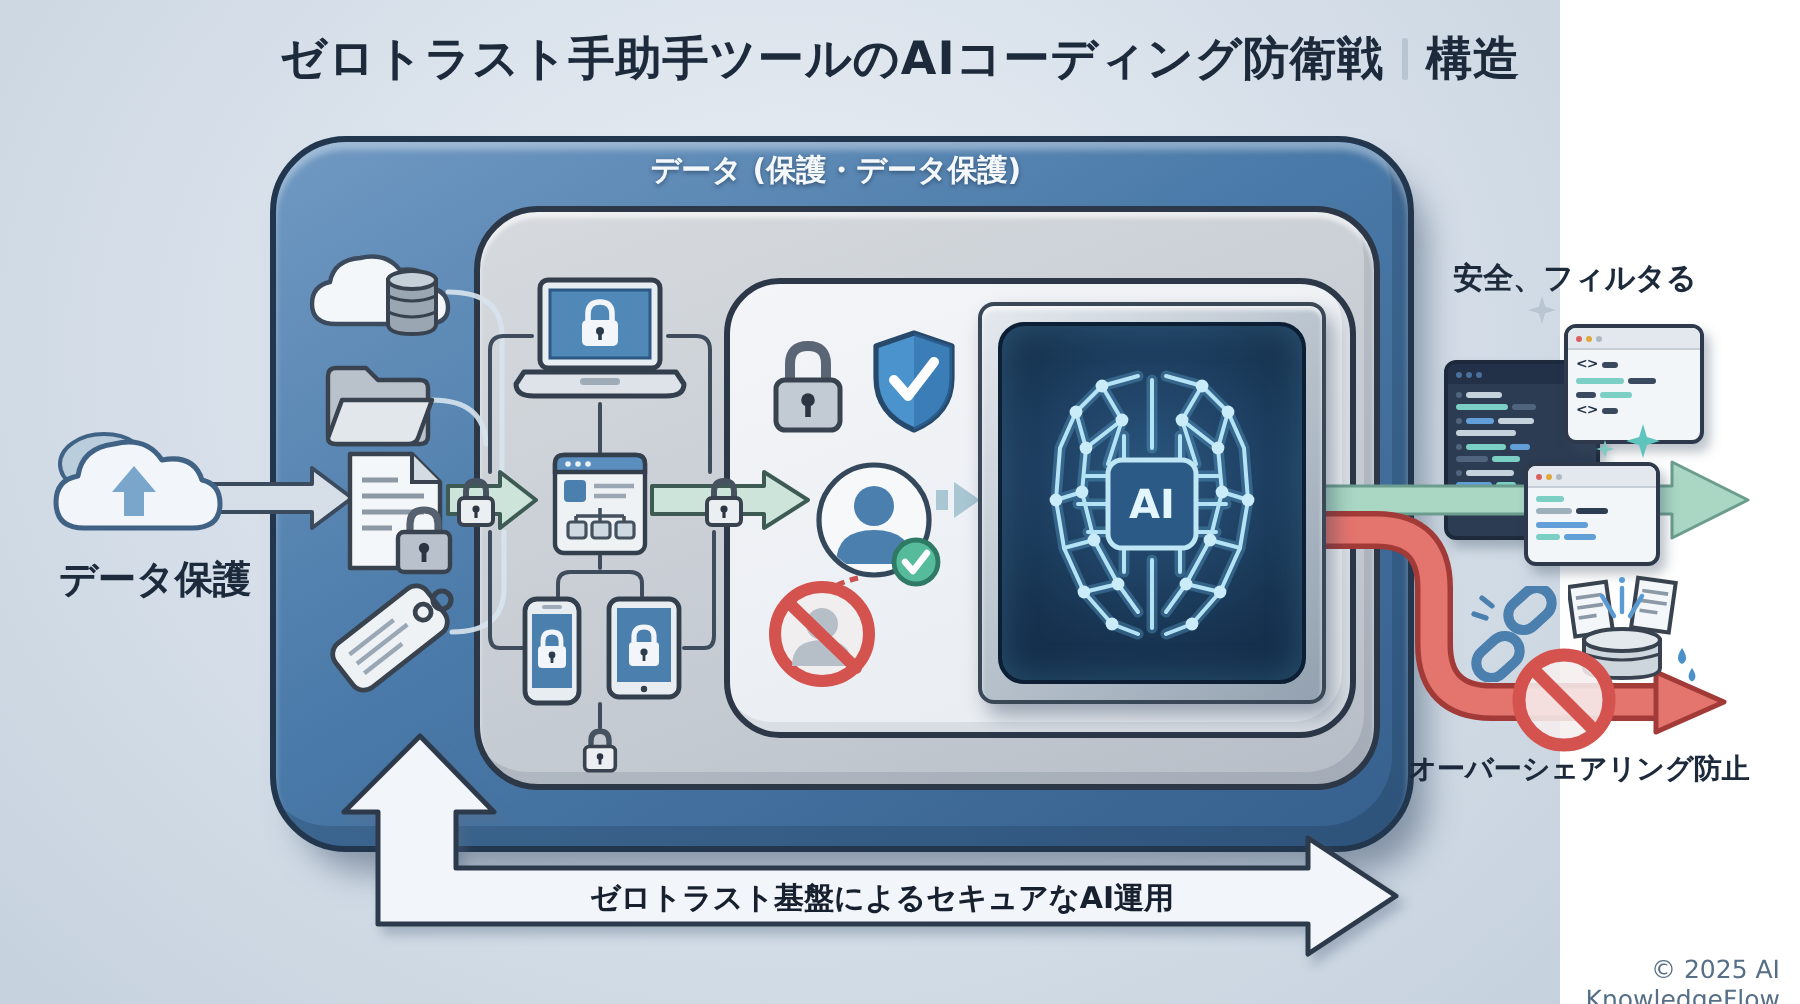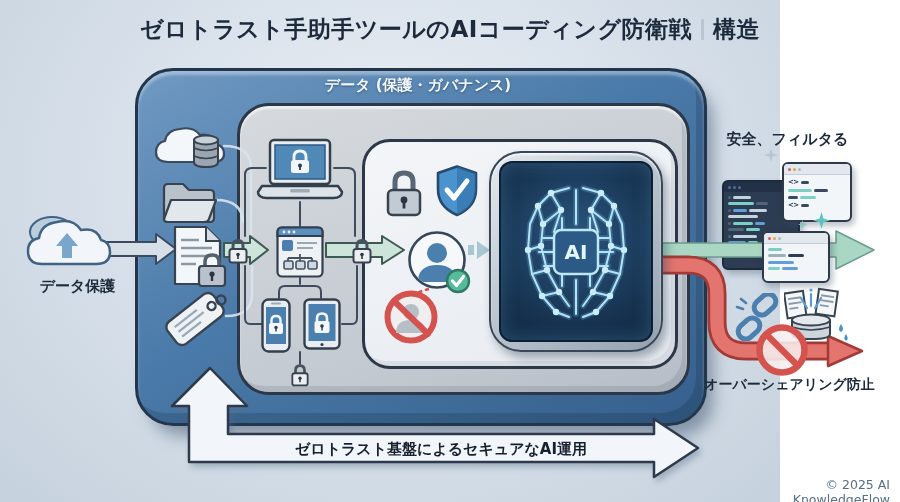--- a/index.html
+++ b/index.html
@@ -25,42 +25,42 @@
   .box-id{left:362px;top:139px;width:310px;height:224px;border-radius:28px;
     background:linear-gradient(160deg,#f3f5f8 0%,#e7ebf0 100%);
     border:3px solid #2c3748;
     box-shadow:inset -4px -5px 0 rgba(90,105,125,.12);}
   .lbl{font-weight:bold;color:#1b2635;}
   .lbl-data{left:135px;top:76px;width:566px;text-align:center;font-size:15px;color:#f4f8fb;font-weight:bold;text-shadow:0 1px 2px rgba(20,40,60,.5);}
   .lbl-device{left:237px;top:111px;width:447px;text-align:center;font-size:15px;}
   .lbl-id{left:381px;top:148px;font-size:15px;}
 
   
-  .ai-outer{left:489px;top:151px;width:170px;height:197px;border-radius:32px;
+  .ai-outer{left:489px;top:151px;width:170px;height:197px;border-radius:8px;
     background:linear-gradient(135deg,#e6eaef 0%,#bcc6d0 45%,#93a1b0 100%);
     border:2.5px solid #3a4757;box-shadow:4px 6px 10px rgba(40,60,85,.4), inset 0 2px 2px rgba(255,255,255,.7);}
   .ai-inner{position:absolute;left:8px;top:8px;right:8px;bottom:8px;border-radius:13px;
     background:radial-gradient(circle at 50% 42%, #2b567f 0%, #16324f 70%, #102a44 100%);
     border:2px solid #0c1f35;box-shadow:inset 0 0 18px rgba(120,200,240,.25);}
 
   
   .win{border-radius:6px;box-shadow:3px 4px 6px rgba(60,80,100,.35);}
   .win-dark{left:722px;top:180px;width:74px;height:86px;background:#2c3c52;border:2px solid #1d2a3c;}
   .win-light-a{left:782px;top:162px;width:66px;height:56px;background:#f3f6f8;border:2px solid #2e3a4c;}
   .win-light-b{left:762px;top:231px;width:64px;height:48px;background:#f3f6f8;border:2px solid #2e3a4c;}
   .tbar{height:10px;display:flex;align-items:center;gap:2px;padding:0 4px;border-radius:4px 4px 0 0;}
   .tbar-dark{background:#223048;}
   .tbar-light{background:#e2e8ee;border-bottom:1px solid #c6cfd8;}
   .wdot{width:3px;height:3px;border-radius:50%;display:inline-block;}
   .win-row{display:flex;align-items:center;gap:2px;margin:3.5px 4px;}
   .bar{height:3px;border-radius:1.5px;display:inline-block;}
   .glyph{font-size:7px;font-weight:bold;color:#223248;line-height:1;letter-spacing:-.5px;}
 
   
-  .lbl-source{left:20px;top:277px;width:115px;text-align:center;font-size:15px;font-weight:bold;color:#1c2a3b;}
+  .lbl-source{left:20px;top:277px;width:115px;text-align:center;font-size:19px;font-weight:bold;color:#1c2a3b;}
   .lbl-safe{left:700px;top:130px;width:175px;text-align:center;font-size:15px;font-weight:bold;color:#1c2a3b;}
   .lbl-overshare{left:697px;top:376px;width:185px;text-align:center;font-size:14px;font-weight:bold;color:#1c2a3b;}
   .lbl-banner{left:276px;top:440px;width:330px;text-align:center;font-size:15px;font-weight:bold;color:#16202e;}
   .copyright{left:745px;top:477px;width:145px;text-align:right;font-size:12.5px;color:#566f86;}
 </style>
 </head>
 <body>
 
 <div id="canvas">
 
@@ -411,20 +411,20 @@
     <path d="M8,41 q19,6 38,0" fill="none" stroke="#39434f" stroke-width="1.6"></path>
     <path d="M57,38 q4,6 0,8 q-4,-2 0,-8 Z" fill="#4a90c9"></path>
     <path d="M62,48 q3.4,5 0,6.8 q-3.4,-1.8 0,-6.8 Z" fill="#4a90c9"></path>
   </svg>
 
   <svg class="abs z4" style="left:754px;top:322px" width="56" height="56" viewBox="0 0 56 56">
     <circle cx="28" cy="28" r="22.5" fill="rgba(246,238,238,.88)" stroke="#d4534e" stroke-width="6.5"></circle>
     <line x1="13" y1="13" x2="43" y2="43" stroke="#d4534e" stroke-width="6.5" stroke-linecap="round"></line>
   </svg>
 
-  <div class="abs lbl-data z5">データ (保護・ガバナンス)</div>
+  <div class="abs lbl-data z5">データ (保護・データ保護)</div>
   <div class="abs lbl-source z5">データ保護</div>
   <div class="abs lbl-safe z5">安全、フィルタる</div>
   <div class="abs lbl-overshare z5">オーバーシェアリング防止</div>
   <div class="abs lbl-banner z5">ゼロトラスト基盤によるセキュアなAI運用</div>
   <div class="abs copyright z5">© 2025 AI KnowledgeFlow</div>
 
 </div>
 
 </body></html>

